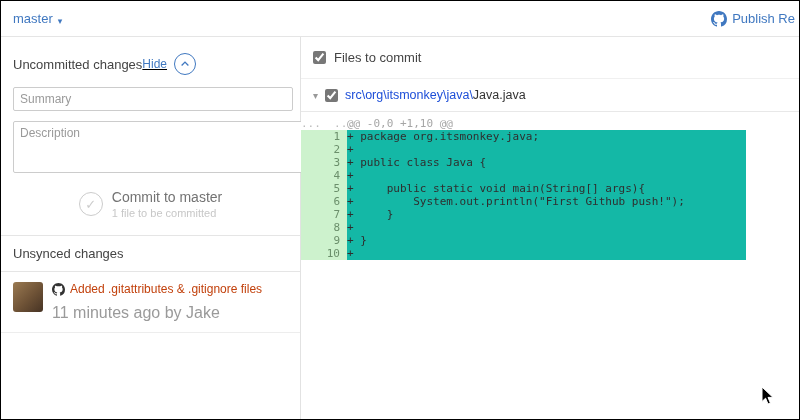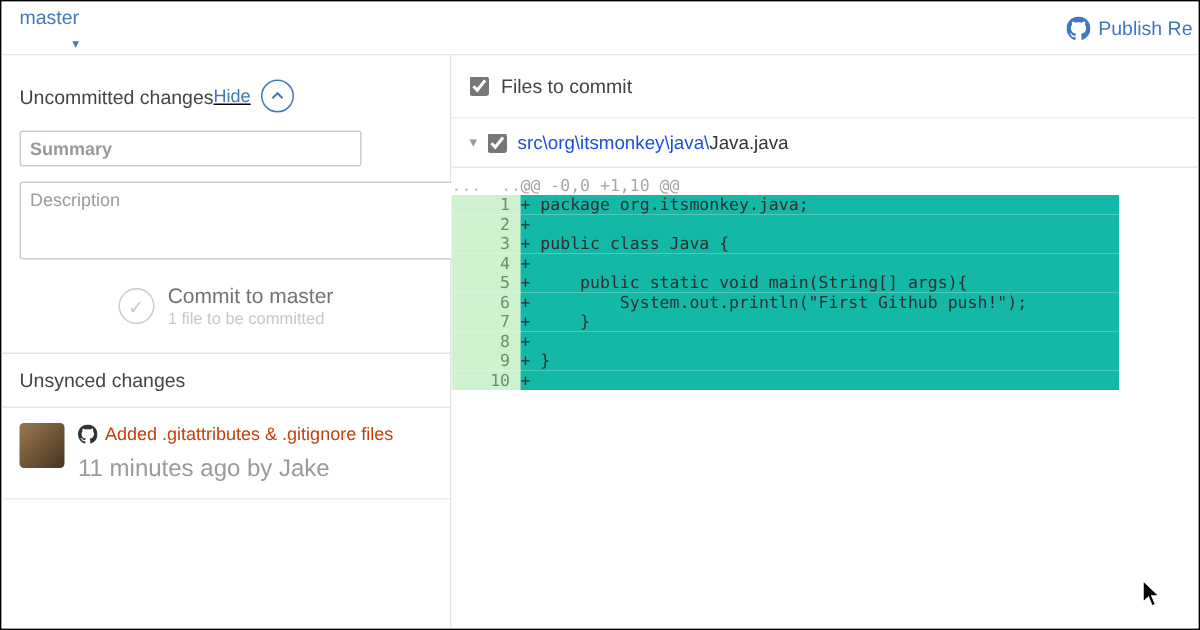--- a/index.html
+++ b/index.html
@@ -2,34 +2,34 @@
 <html><head>
 <meta charset="utf-8">
 <style>
   * { margin:0; padding:0; box-sizing:border-box; }
   body { font-family:"Liberation Sans", sans-serif; background:#fff; }
   .app { position:relative; width:800px; height:420px; border:1px solid #000; background:#fff; overflow:hidden; }
 
   
   .topbar { position:absolute; top:0; left:0; right:0; height:36px; display:flex; align-items:center;
             justify-content:space-between; padding:0 4px 0 12px; border-bottom:1px solid #e5e5e5; background:#fff; }
-  .branch { display:flex; align-items:flex-end; gap:5px; color:#4078c0; font-size:13px; cursor:pointer;flex-direction:column; }
+  .branch { display:flex; align-items:flex-end; gap:5px; color:#4078c0; font-size:13px; cursor:pointer; }
   .caret { font-size:9px; color:#4078c0; }
   .publish { display:flex; align-items:center; gap:5px; color:#4078c0; font-size:13px; white-space:nowrap; cursor:pointer; }
 
   
   .sidebar { position:absolute; top:36px; left:0; width:300px; bottom:0; border-right:1px solid #e2e2e2; background:#fff; }
   .side-head { display:flex; align-items:center; padding:16px 12px 10px; }
   .side-title { font-size:13px; color:#444; }
   .hide-wrap { display:flex; align-items:center; gap:7px;text-decoration:underline; }
   .hide-link { color:#4078c0; font-size:12px; cursor:pointer; }
   .collapse-btn { width:22px; height:22px; border-radius:50%; border:1px solid #4078c0; background:#fff;
                   display:flex; align-items:center; justify-content:center; cursor:pointer; }
-  .summary-input { display:block; margin:2px 12px 0; width:228px; height:24px; border:1px solid #ccc; border-radius:2px;
-                   font-size:12px; padding:0 6px; color:#333; font-family:inherit;font-weight:bold; }
+  .summary-input { display:block; margin:2px 12px 0; width:280px; height:24px; border:1px solid #ccc; border-radius:2px;
+                   font-size:12px; padding:0 6px; color:#333; font-family:inherit; }
   .desc-area { display:block; margin:10px 12px 0; width:304px; height:52px; border:1px solid #ccc; border-radius:2px;
                font-size:12px; padding:4px 6px; resize:none; color:#333; font-family:inherit; }
   .summary-input::placeholder, .desc-area::placeholder { color:#9a9a9a; }
   .commit-row { display:flex; align-items:center; justify-content:center; gap:9px; margin-top:16px; cursor:default; }
   .commit-check { width:24px; height:24px; border-radius:50%; border:1px solid #ccc; color:#ccc; flex:none;
                   display:flex; align-items:center; justify-content:center; font-size:13px; }
   .commit-label { color:#737373; font-size:14px; }
   .commit-sub { color:#c7c7c7; font-size:11px; margin-top:2px; }
   .unsynced { margin-top:16px; border-top:1px solid #e5e5e5; border-bottom:1px solid #e5e5e5;
               padding:10px 12px; font-size:13px; color:#444; }

